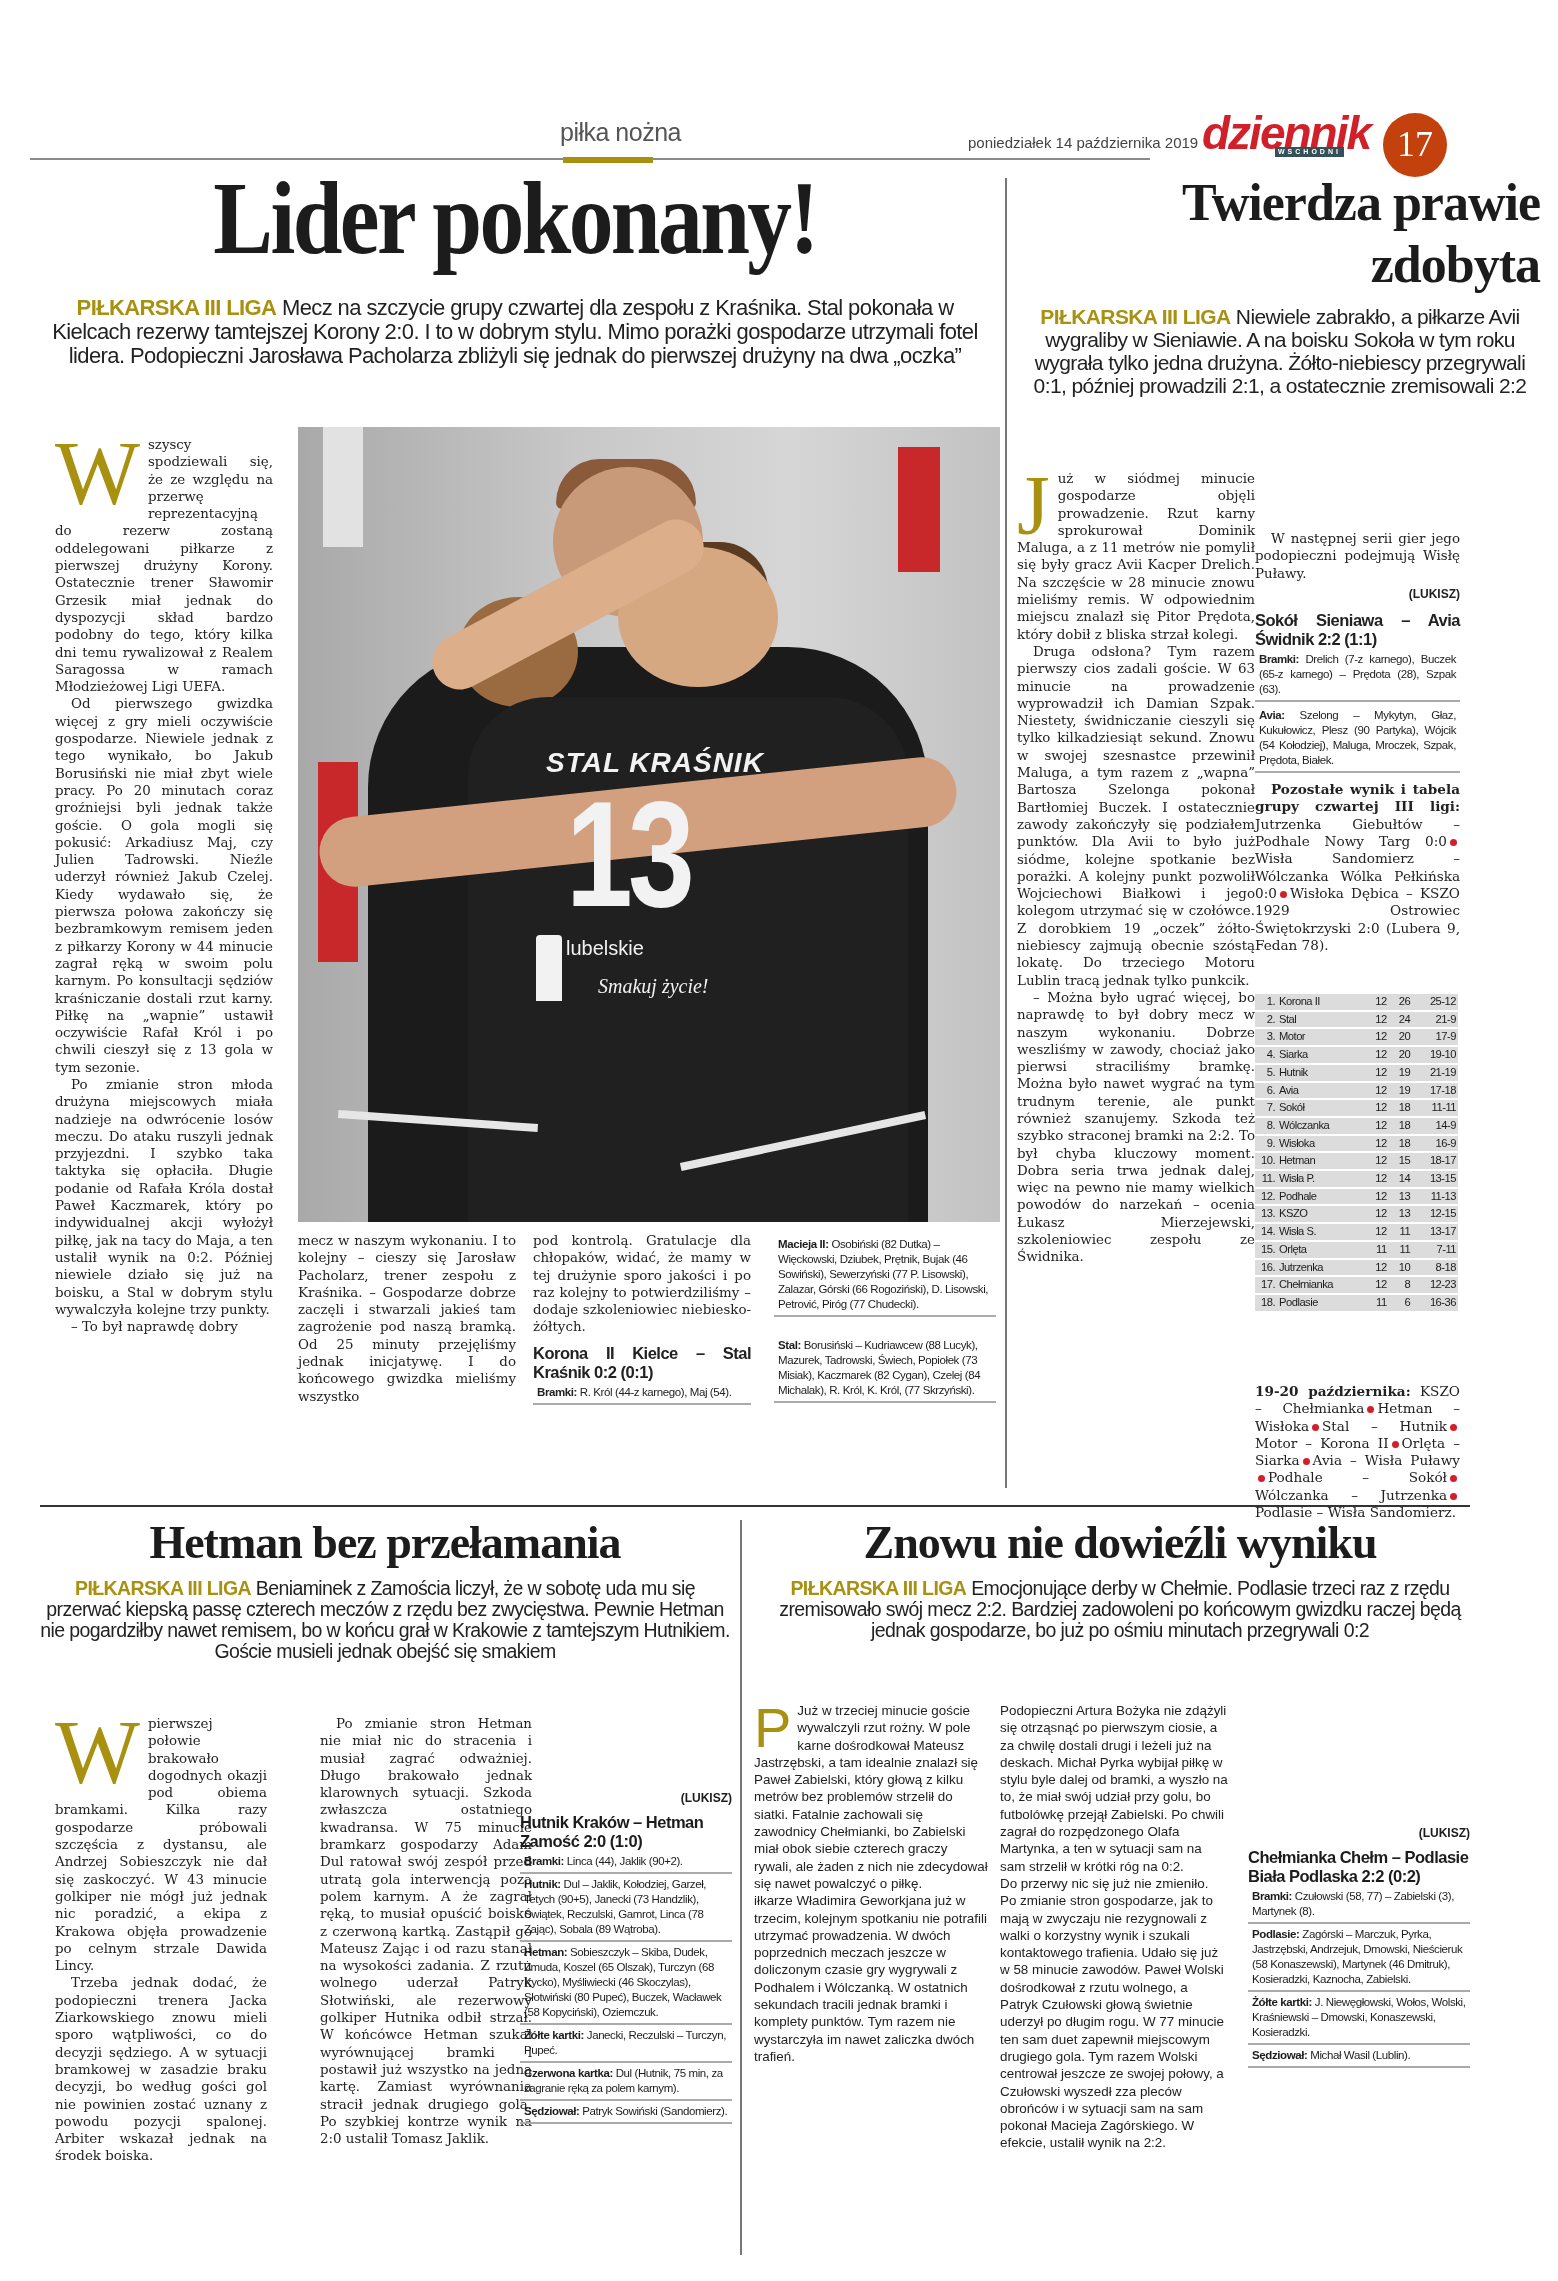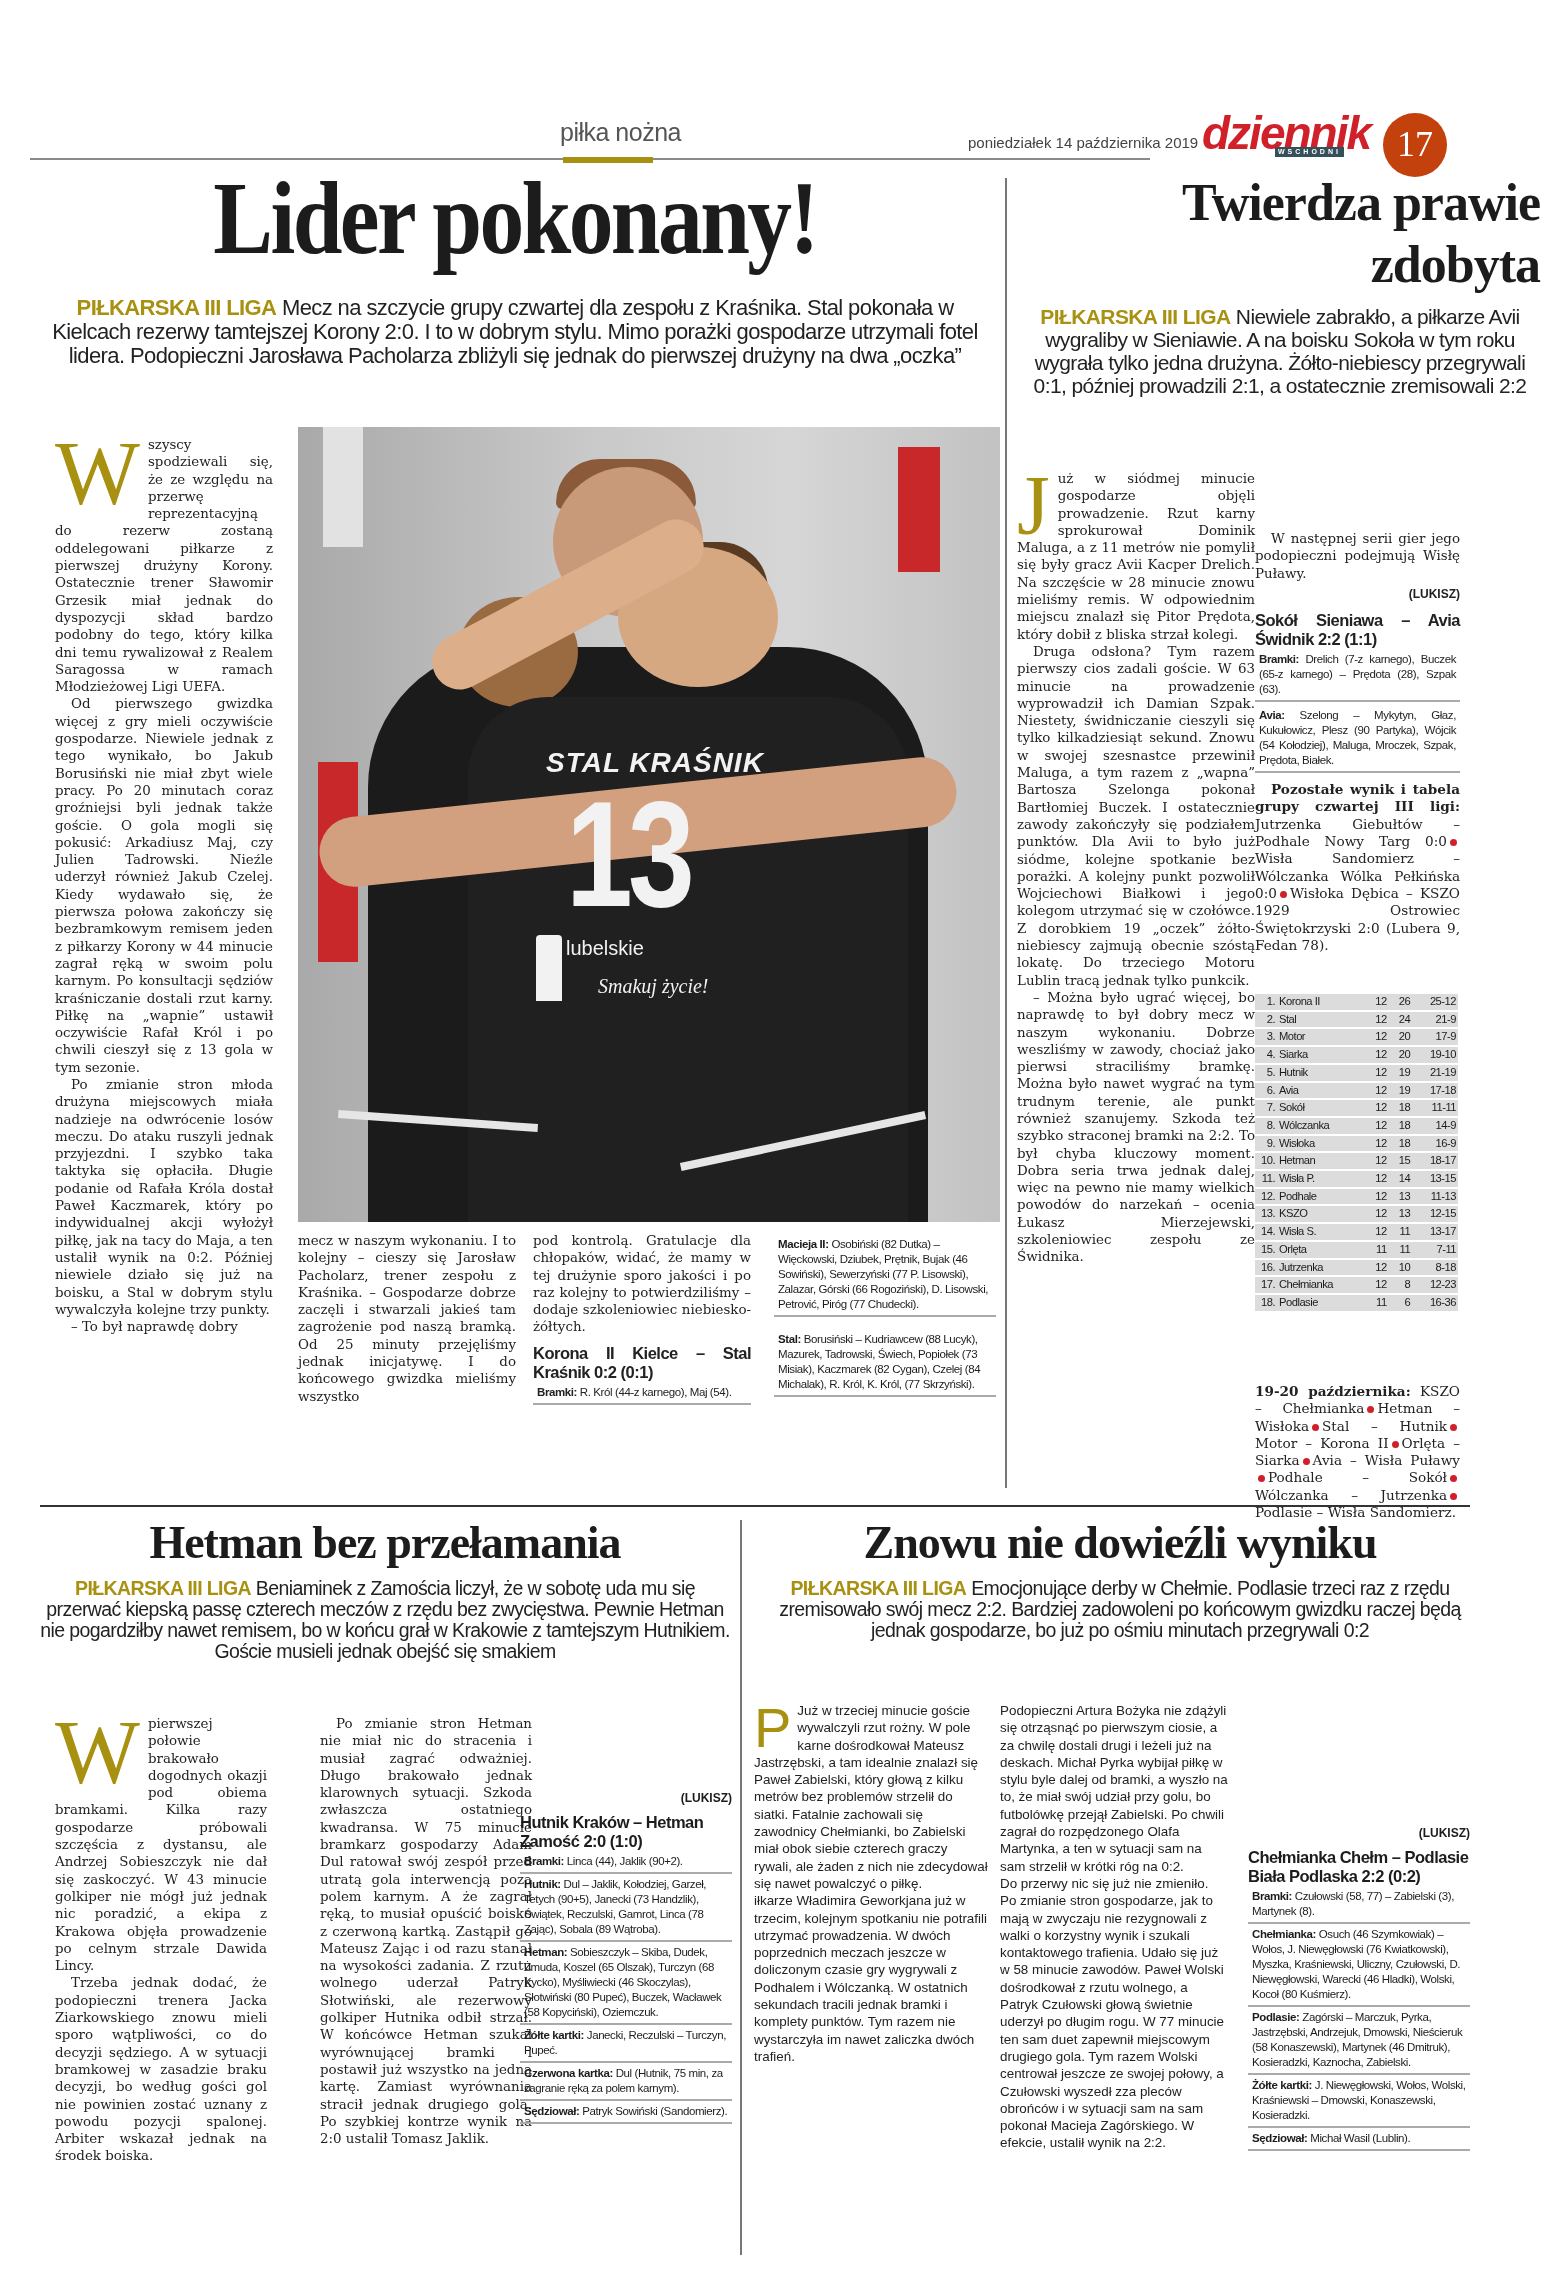--- a/index.html
+++ b/index.html
@@ -120,21 +120,21 @@
 <div class="col" style="left:298px; top:1232px; width:218px;">
   <p class="first">mecz w naszym wykonaniu. I to kolejny – cieszy się Jarosław Pacholarz, trener zespołu z Kraśnika. – Gospodarze dobrze zaczęli i stwarzali jakieś tam zagrożenie pod naszą bramką. Od 25 minuty przejęliśmy jednak inicjatywę. I do końcowego gwizdka mieliśmy wszystko</p>
 </div>
 <div class="col" style="left:533px; top:1232px; width:218px;">
   <p class="first">pod kontrolą. Gratulacje dla chłopaków, widać, że mamy w tej drużynie sporo jakości i po raz kolejny to potwierdziliśmy – dodaje szkoleniowiec niebiesko-żółtych.</p>
   <div class="match-title">Korona II Kielce – Stal Kraśnik 0:2 (0:1)</div>
   <div class="info"><b>Bramki:</b> <span>R. Król (44-z karnego), Maj (54).</span></div>
 </div>
 <div class="abs" style="left:774px; top:1234px; width:222px;">
   <div class="info"><b>Macieja II:</b> <span>Osobiński (82 Dutka) – Więckowski, Dziubek, Prętnik, Bujak (46 Sowiński), Sewerzyński (77 P. Lisowski), Zalazar, Górski (66 Rogoziński), D. Lisowski, Petrović, Piróg (77 Chudecki).</span></div>
-  <div class="info" style="margin-top:12px;"><b>Stal:</b> <span>Borusiński – Kudriawcew (88 Lucyk), Mazurek, Tadrowski, Świech, Popiołek (73 Misiak), Kaczmarek (82 Cygan), Czelej (84 Michalak), R. Król, K. Król, (77 Skrzyński).</span></div>
+  <div class="info" style="margin-top:18px;"><b>Stal:</b> <span>Borusiński – Kudriawcew (88 Lucyk), Mazurek, Tadrowski, Świech, Popiołek (73 Misiak), Kaczmarek (82 Cygan), Czelej (84 Michalak), R. Król, K. Król, (77 Skrzyński).</span></div>
 </div>
 
 <div class="abs vline" style="left:1005px; top:178px; height:1310px;"></div>
 
 <div class="abs h-side">Twierdza prawie zdobyta</div>
 <div class="abs lead" style="left:1020px; top:305px; width:520px; font-size:21px; line-height:23px;">
   <b>PIŁKARSKA III LIGA</b>
   <span>Niewiele zabrakło, a piłkarze Avii wygraliby w Sieniawie. A na boisku Sokoła w tym roku wygrała tylko jedna drużyna. Żółto-niebiescy przegrywali 0:1, później prowadzili 2:1, a ostatecznie zremisowali 2:2</span>
 </div>
 
@@ -342,17 +342,16 @@
   <p>iłkarze Władimira Geworkjana już w trzecim, kolejnym spotkaniu nie potrafili utrzymać prowadzenia. W dwóch poprzednich meczach jeszcze w doliczonym czasie gry wygrywali z Podhalem i Wólczanką. W ostatnich sekundach tracili jednak bramki i komplety punktów. Tym razem nie wystarczyła im nawet zaliczka dwóch trafień.</p>
 </div>
 <div class="colsans" style="left:1000px; top:1702px; width:228px;">
   <p>Podopieczni Artura Bożyka nie zdążyli się otrząsnąć po pierwszym ciosie, a za chwilę dostali drugi i leżeli już na deskach. Michał Pyrka wybijał piłkę w stylu byle dalej od bramki, a wyszło na to, że miał swój udział przy golu, bo futbolówkę przejął Zabielski. Po chwili zagrał do rozpędzonego Olafa Martynka, a ten w sytuacji sam na sam strzelił w krótki róg na 0:2.</p>
   <p>Do przerwy nic się już nie zmieniło. Po zmianie stron gospodarze, jak to mają w zwyczaju nie rezygnowali z walki o korzystny wynik i szukali kontaktowego trafienia. Udało się już w 58 minucie zawodów. Paweł Wolski dośrodkował z rzutu wolnego, a Patryk Czułowski głową świetnie uderzył po długim rogu. W 77 minucie ten sam duet zapewnił miejscowym drugiego gola. Tym razem Wolski centrował jeszcze ze swojej połowy, a Czułowski wyszedł zza pleców obrońców i w sytuacji sam na sam pokonał Macieja Zagórskiego. W efekcie, ustalił wynik na 2:2.</p>
 </div>
 <div class="abs" style="left:1248px; top:1822px; width:222px;">
   <div class="author">(LUKISZ)</div>
   <div class="match-title">Chełmianka Chełm – Podlasie Biała Podlaska 2:2 (0:2)</div>
   <div class="info"><b>Bramki:</b> <span>Czułowski (58, 77) – Zabielski (3), Martynek (8).</span></div>
-  <div class="info"><b>Chełmianka:</b> <span>Osuch (46 Szymkowiak) – Wołos, J. Niewęgłowski (76 Kwiatkowski), Myszka, Kraśniewski, Uliczny, Czułowski, D. Niewęgłowski, Warecki (46 Hladki), Wolski, Kocoł (80 Kuśmierz).</span></div>
   <div class="info"><b>Podlasie:</b> <span>Zagórski – Marczuk, Pyrka, Jastrzębski, Andrzejuk, Dmowski, Nieścieruk (58 Konaszewski), Martynek (46 Dmitruk), Kosieradzki, Kaznocha, Zabielski.</span></div>
   <div class="info"><b>Żółte kartki:</b> <span>J. Niewęgłowski, Wołos, Wolski, Kraśniewski – Dmowski, Konaszewski, Kosieradzki.</span></div>
   <div class="info"><b>Sędziował:</b> <span>Michał Wasil (Lublin).</span></div>
 </div>
 
 </body></html>

